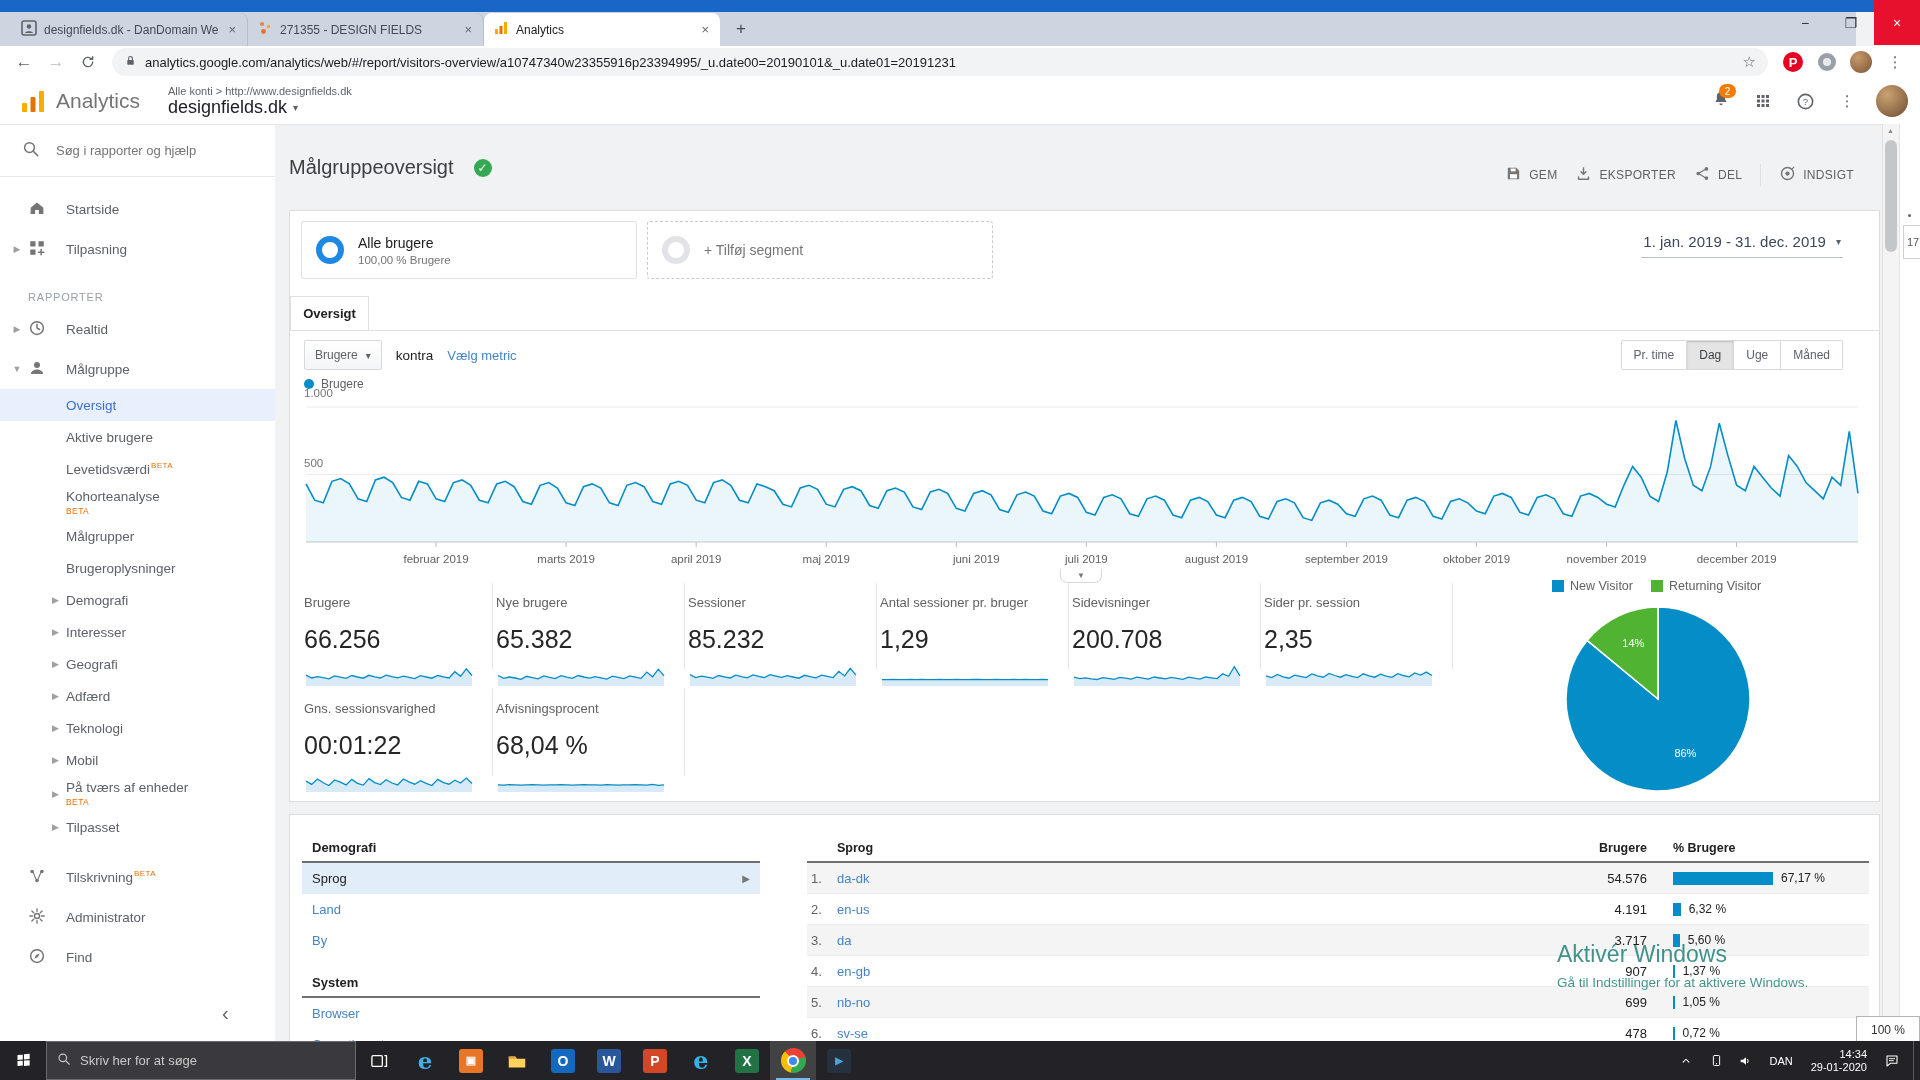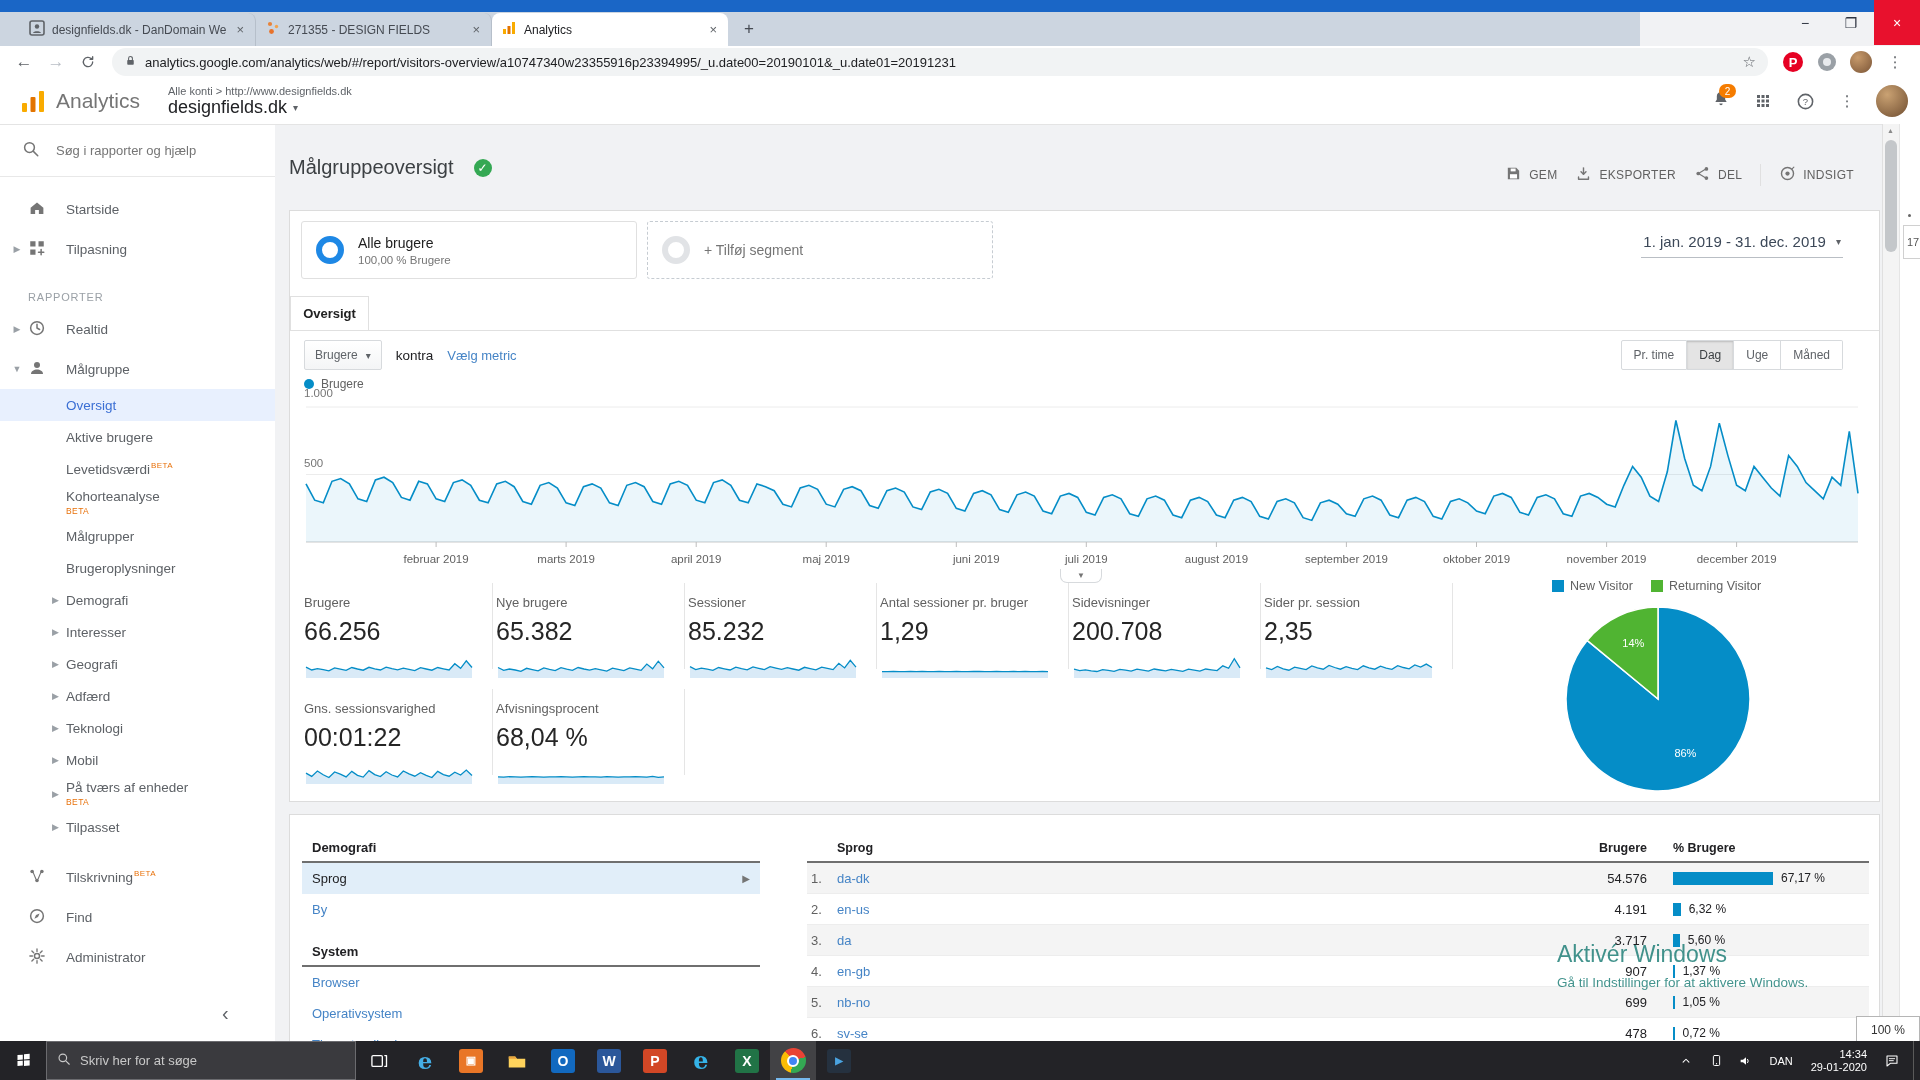--- a/index.html
+++ b/index.html
@@ -1,20 +1,20 @@
 <!DOCTYPE html>
 <html><head>
 <meta charset="utf-8">
 <style>
   html,body{margin:0;padding:0}
   #screen{position:relative;width:1920px;height:1080px;overflow:hidden;background:#f1f2f4;font-family:"Liberation Sans",sans-serif;-webkit-font-smoothing:antialiased}
   .svgic{width:18px;height:18px;display:block}
   
   .frame{position:absolute;left:0;top:0;width:1920px;height:12px;background:#1a66c6}
-  .tabstrip{position:absolute;left:0;top:12px;width:1640px;height:34px;background:#ccd5e0;display:flex;align-items:flex-end;padding-left:20px;box-sizing:border-box}
+  .tabstrip{position:absolute;left:0;top:12px;width:1856px;height:34px;background:#ccd5e0;display:flex;align-items:flex-end;padding-left:12px;box-sizing:border-box}
   .tab{width:236px;height:33px;display:flex;align-items:center;gap:7px;padding:0 9px;box-sizing:border-box;border-radius:8px 8px 0 0;font-size:12px;color:#454a52;position:relative}
   .tab:not(.active){border-right:1px solid #b6bfca}
   .tab.active{background:#fff;color:#202124;border-right:none}
   .tab-title{white-space:nowrap;overflow:hidden;text-overflow:ellipsis;flex:1}
   .tab-close{font-size:13px;color:#5f6368;padding:0 2px;cursor:default}
   .newtab{width:26px;height:26px;margin:0 0 4px 8px;font-size:17px;color:#454a52;display:flex;align-items:center;justify-content:center}
   .win-controls{position:absolute;right:0;top:0;height:45px;display:flex;z-index:5}
   .win-btn{width:46px;display:flex;align-items:center;justify-content:center;font-size:14px;color:#2e3440}
   .win-close{background:#e8112d;color:#fff}
   .favicon{width:16px;height:16px;flex:0 0 16px}
@@ -93,21 +93,21 @@
   .gran-btn.sel{background:#e4e4e4;box-shadow:inset 0 1px 2px rgba(0,0,0,.18);color:#3c4043}
   .legend{position:absolute;left:14px;top:166px;display:flex;align-items:center;gap:7px;font-size:12px;color:#616161}
   .legend-dot{width:10px;height:10px;border-radius:50%;background:#058dc7}
   .ytick{position:absolute;left:14px;font-size:11.5px;color:#757575}
   #chart-wrap{position:absolute;left:12px;top:186px;width:1560px;height:152px}
   #month-row{position:absolute;left:12px;top:342px;width:1560px;height:14px}
   .month-lbl{position:absolute;transform:translateX(-50%);font-size:11.5px;color:#616161;white-space:nowrap}
   .pulltab{position:absolute;left:770px;top:358px;width:40px;height:13px;background:#fff;border:1px solid #d7dadd;border-top:none;border-radius:0 0 7px 7px;display:flex;align-items:center;justify-content:center;font-size:8px;color:#757575}
   .mcard{position:absolute;width:192px;height:86px;border-right:1px solid #e5e5e5;box-sizing:border-box;padding:12px 14px 0 3px}
   .mcard .mlabel{font-size:13px;color:#616161;white-space:nowrap}
-  .mcard .mvalue{font-size:25px;color:#262626;margin-top:7px}
+  .mcard .mvalue{font-size:25px;color:#262626;margin-top:15px}
   .mcard svg{margin-top:7px}
   #pie-legend{position:absolute;left:1262px;top:368px;display:flex;gap:18px;font-size:12.5px;color:#616161}
   .pl-item{display:flex;align-items:center;gap:6px}
   .pl-sq{width:12px;height:12px}
   #pie-wrap{position:absolute;left:1268px;top:388px;width:200px;height:200px}
   
   .dimcol{position:absolute;left:12px;top:12px;width:458px}
   .dimhdr{height:28px;display:flex;align-items:flex-end;padding:0 0 6px 10px;font-size:13px;font-weight:bold;color:#212124;border-bottom:2px solid #6f6f6f}
   .drow{height:31px;display:flex;align-items:center;padding:0 10px;font-size:13px;color:#4584c6}
   .drow.sel{background:#e1eef9;color:#212124}
@@ -399,35 +399,35 @@
               </g>
               <path d="M7 7.5 10.5 16M17 7.5 13.5 16" stroke-width="1.5"></path>
             </svg>
           </span>
       <span><span>Tilskrivning</span><span class="beta-sup">BETA</span></span>
         </div>
         <div class="side-item">
           <span class="chev"></span>
       <span class="iic">
             <svg class="svgic" viewBox="0 0 24 24" fill="none" stroke="currentColor" stroke-width="2" stroke-linecap="round" stroke-linejoin="round">
-              <circle cx="12" cy="12" r="8.5"></circle>
-              <path d="m15.5 8.5-2.2 4.8-4.8 2.2 2.2-4.8z" fill="currentColor" stroke="none"></path>
-            </svg>
-          </span>
-      <span><span>Find</span></span>
+              <circle cx="12" cy="12" r="3.4"></circle>
+              <path d="M12 2.5v3.4M12 18.1v3.4M2.5 12h3.4M18.1 12h3.4M5.2 5.2l2.4 2.4M16.4 16.4l2.4 2.4M18.8 5.2l-2.4 2.4M7.6 16.4l-2.4 2.4" stroke-width="1.8"></path>
+            </svg>
+          </span>
+      <span><span>Administrator</span></span>
         </div>
         <div class="side-item">
           <span class="chev"></span>
       <span class="iic">
             <svg class="svgic" viewBox="0 0 24 24" fill="none" stroke="currentColor" stroke-width="2" stroke-linecap="round" stroke-linejoin="round">
-              <circle cx="12" cy="12" r="3.4"></circle>
-              <path d="M12 2.5v3.4M12 18.1v3.4M2.5 12h3.4M18.1 12h3.4M5.2 5.2l2.4 2.4M16.4 16.4l2.4 2.4M18.8 5.2l-2.4 2.4M7.6 16.4l-2.4 2.4" stroke-width="1.8"></path>
-            </svg>
-          </span>
-      <span><span>Administrator</span></span>
+              <circle cx="12" cy="12" r="8.5"></circle>
+              <path d="m15.5 8.5-2.2 4.8-4.8 2.2 2.2-4.8z" fill="currentColor" stroke="none"></path>
+            </svg>
+          </span>
+      <span><span>Find</span></span>
         </div>
       </div>
     <div class="side-collapse">‹</div>
   </div>
 
   <div class="main-bg"></div>
   <div class="page-title">
     <span>Målgruppeoversigt</span>
     <span class="ga-check">✓</span>
   </div>
@@ -610,20 +610,23 @@
   </div>
 
   <div class="panel" id="panel2">
     <div class="dimcol" id="dimcol">
         <div class="dimhdr">Demografi</div>
         <div class="drow sel">
           <span>Sprog</span>
           <span class="dchev">▶</span>
         </div>
         <div class="drow">
+          <span>Land</span>
+        </div>
+        <div class="drow">
           <span>By</span>
         </div>
         <div class="dgap"></div>
         <div class="dimhdr">System</div>
         <div class="drow">
           <span>Browser</span>
         </div>
         <div class="drow">
           <span>Operativsystem</span>
         </div>

